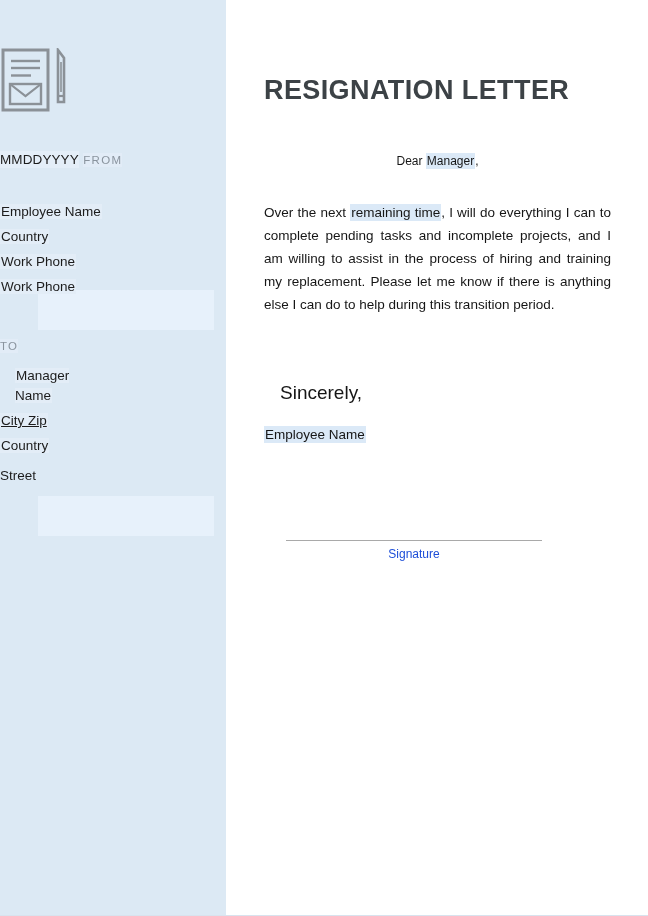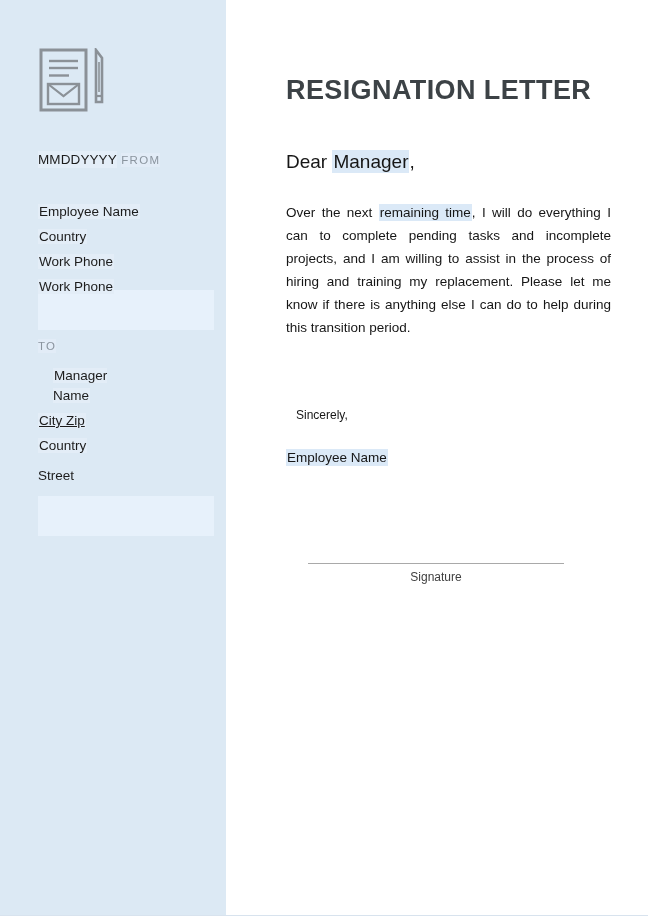--- a/index.html
+++ b/index.html
@@ -27,21 +27,20 @@
   
   .sidebar {
     width: 226px;
     flex: 0 0 226px;
     background: #dce9f4;
     box-sizing: border-box;
     padding: 48px 0 0 0;
     position: relative;
   }
   .sidebar-inner {
-    padding-left: 38px;
     padding-right: 12px;
   }
   .brand-icon {
     width: 76px;
     height: 66px;
     display: block;
     margin-bottom: 36px;
     margin-left: 0;
   }
   .date-line {
@@ -105,56 +104,57 @@
   }
   .wrapname {
     line-height: 20px;
   }
 
   
   .letter {
     flex: 1 1 auto;
     background: #ffffff;
     box-sizing: border-box;
-    padding: 74px 37px 0 60px;
+    padding: 74px 37px 0 38px;
     position: relative;
   }
   .letter-title {
     font-size: 27px;
     font-weight: bold;
     color: #3c4246;
     letter-spacing: 0.4px;
     margin: 0 0 46px 0;
     line-height: 32px;
   }
   .greeting {
-    font-size: 19px;
+    font-size: 12px;
     color: #161616;
     margin: 0 0 30px 0;
     line-height: 19px;
+    text-align: center;
   }
   .para {
     font-size: 13.5px;
     color: #161616;
     line-height: 23px;
     text-align: justify;
     margin: 0 0 22px 0;
   }
   .para.last {
     margin-bottom: 13px;
   }
   .hl {
     background: #dbe9f7;
     padding: 1px 1px;
   }
   .sign-off {
-    font-size: 12px;
+    font-size: 19px;
     color: #161616;
     line-height: 19px;
-    margin: 10px;
+    margin: 16px;
   }
   .closing-block {
     margin-top: 67px;
   }
   .signer {
     font-size: 13.5px;
     color: #161616;
     line-height: 19px;
     margin: 23px 0 0 0;
   }
@@ -167,21 +167,21 @@
     margin-left: 22px;
   }
   .sig-rule {
     border: 0;
     border-top: 1px solid #a9a9a9;
     margin: 0 0 6px 0;
     width: 100%;
   }
   .sig-caption {
     font-size: 12px;
-    color: #404040;
+    color: #1d4ed8;
     text-align: center;
     line-height: 15px;
   }
 </style>
 </head>
 <body>
 
 <div class="page">
 
   <aside class="sidebar">

